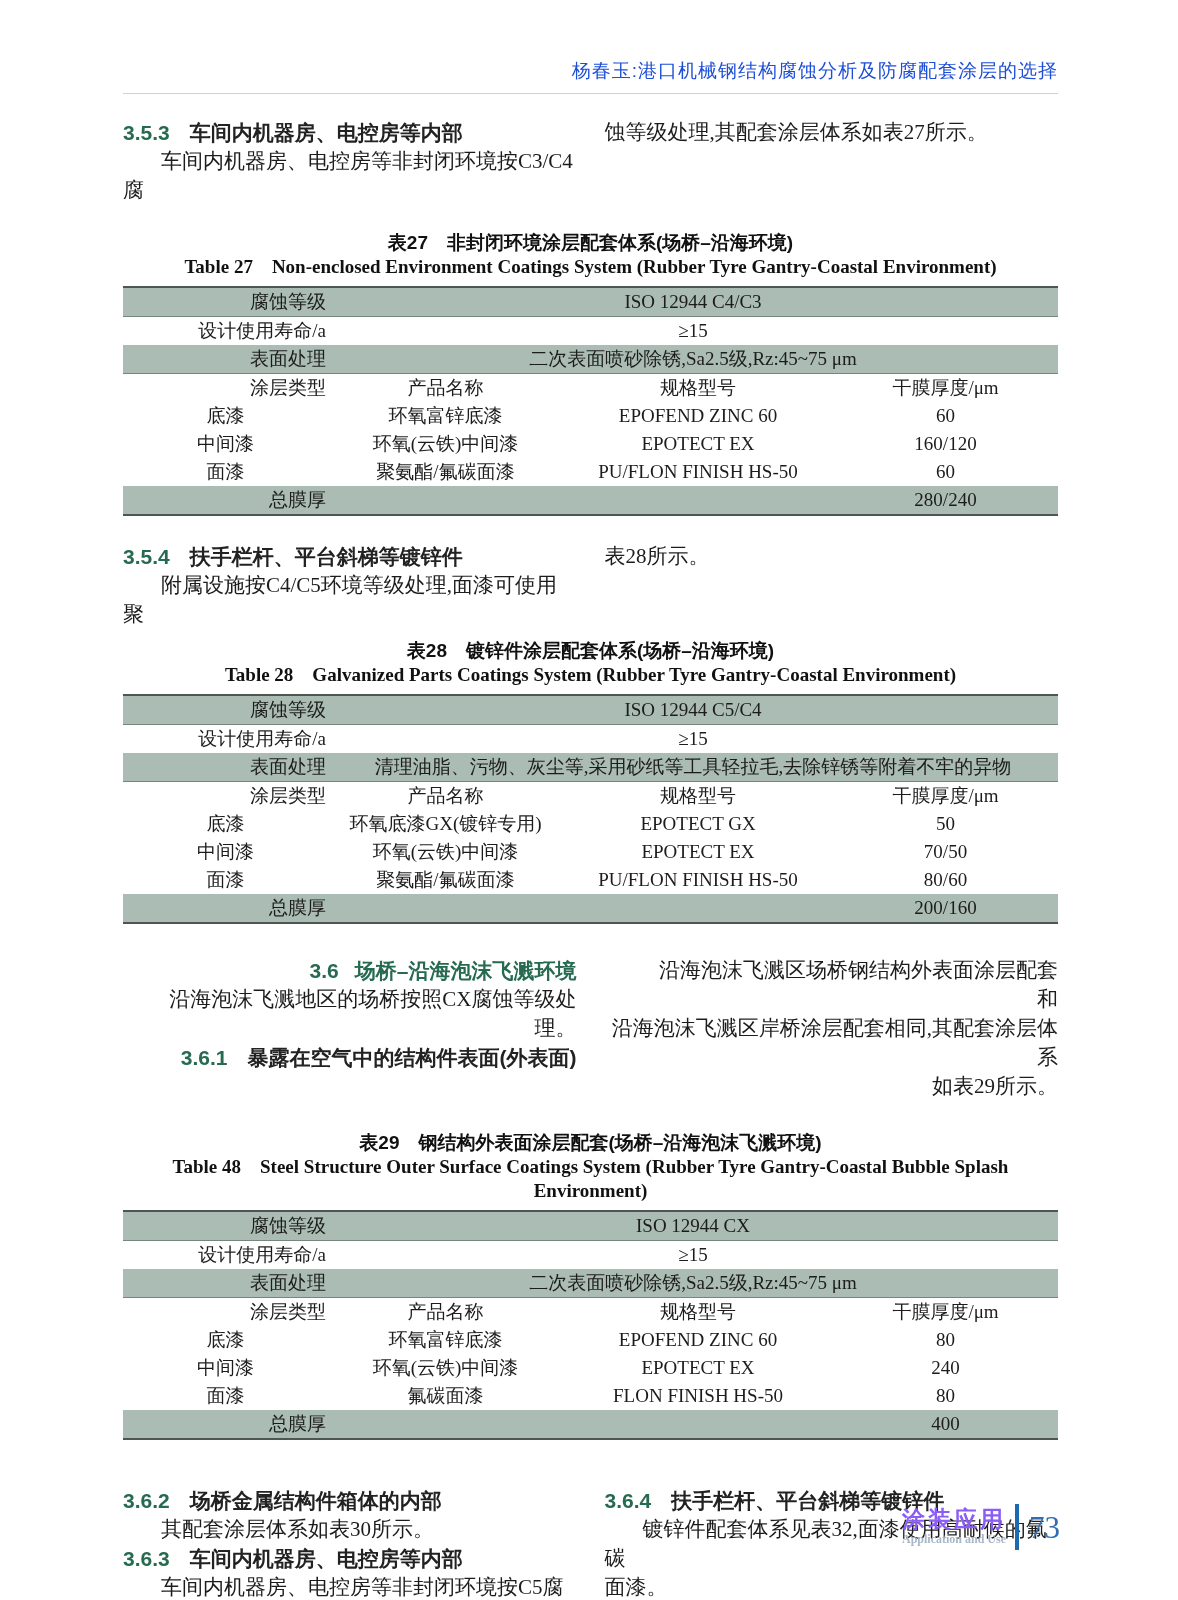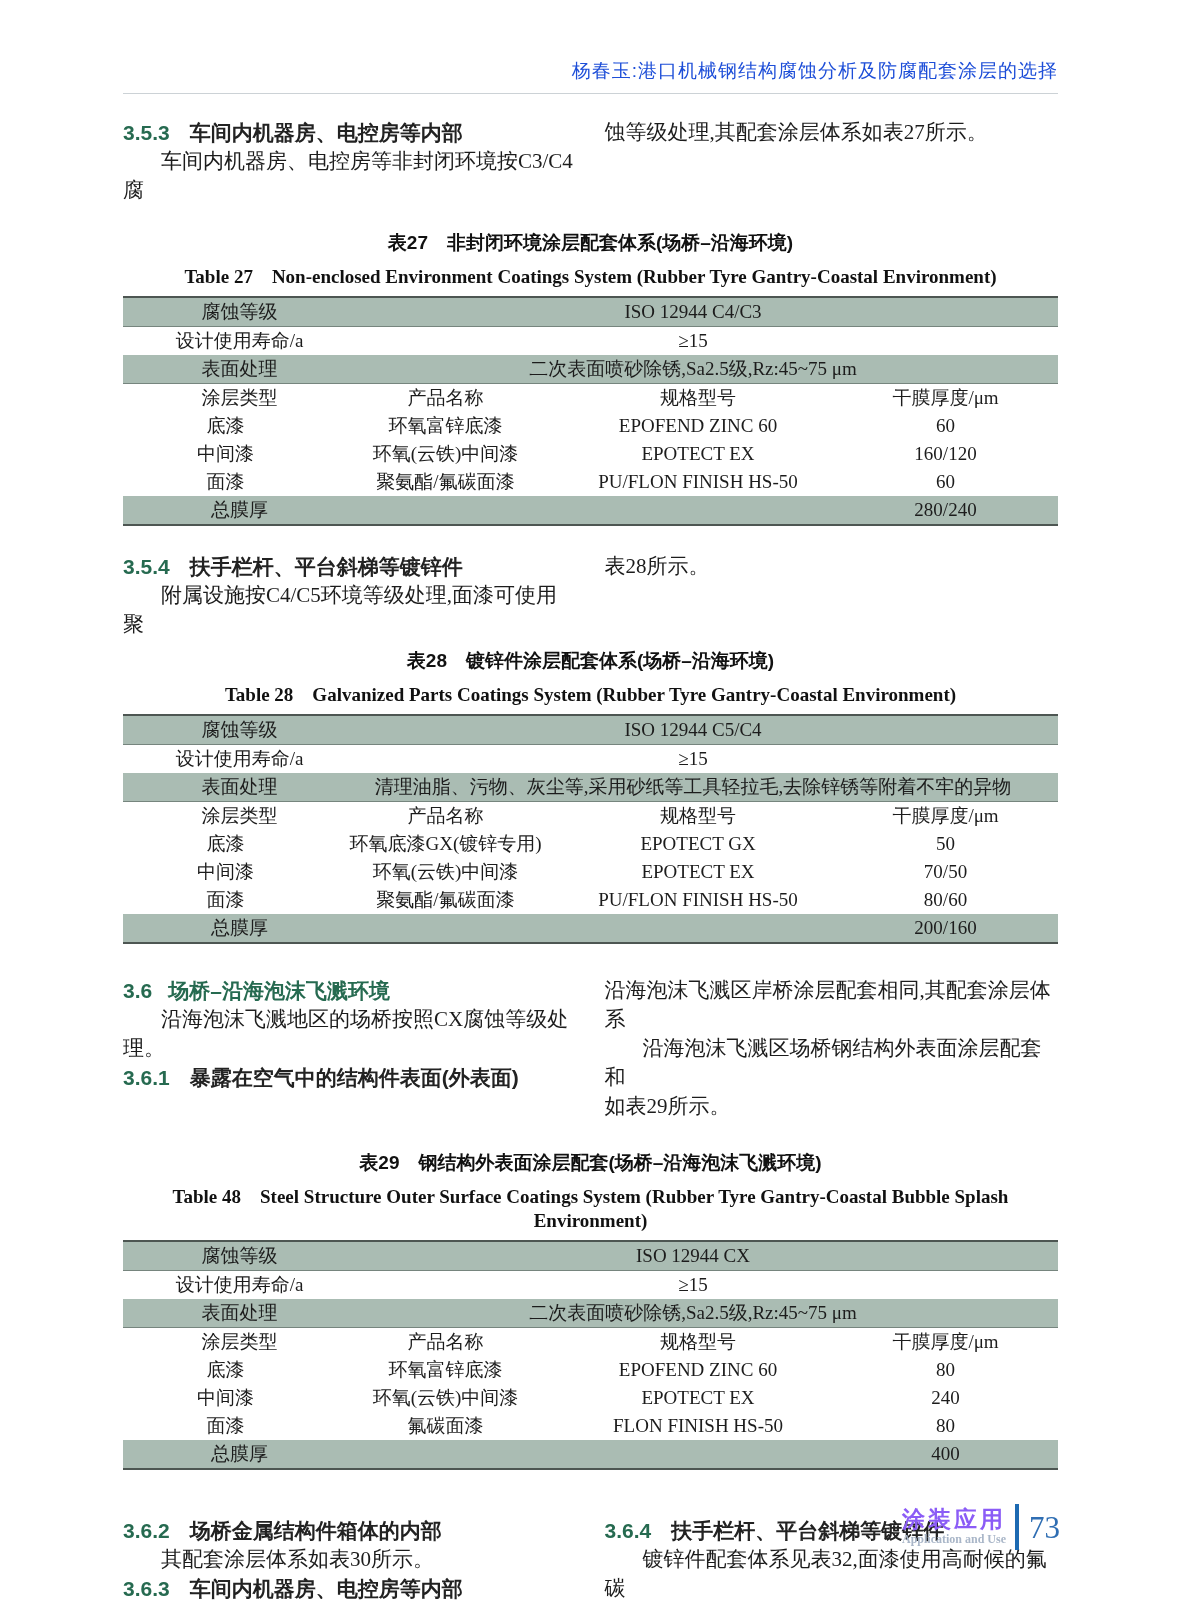--- a/index.html
+++ b/index.html
@@ -43,39 +43,39 @@
   .tbl-title-cn {
     text-align:center;
     font-family:"Liberation Sans","DejaVu Sans",sans-serif;
     font-weight:700; font-size:19px; line-height:24px;
     color:#111111;
   }
   .tbl-title-en {
     text-align:center;
     font-family:"Liberation Serif","DejaVu Serif",serif;
     font-weight:700; font-size:19px; line-height:24px;
-    margin-top:10px; color:#111111;
+    margin-top:0; color:#111111;
   }
   table.coat {
     width:100%;
     border-collapse:collapse;
     table-layout:fixed;
     margin-top:7px;
     border-top:2px solid #4d5652;
     border-bottom:2.5px solid #4d5652;
     font-size:19px;
   }
   table.coat td {
     height:28px;
     padding:0 2px;
     text-align:center;
     vertical-align:middle;
     overflow:hidden; white-space:nowrap;
   }
-  table.coat td.lbl { text-align:center; padding-left:30px; }
+  table.coat td.lbl { text-align:right; padding-left:30px; }
   tr.shade { background:#aabcb3; }
   tr.shade td { border-bottom:1.5px solid #76857e; }
   
   .footer {
     position:absolute; right:118px; bottom:50px;
     display:flex; align-items:center;
   }
   .f-txt { text-align:right; margin-right:9px; }
   .f-cn {
     font-family:"Liberation Serif","DejaVu Serif",serif;
@@ -87,21 +87,21 @@
     font-weight:700; font-size:12px; color:#a9b6c8; line-height:15px;
   }
   .f-bar { width:4px; height:46px; background:#1d6ab2; margin-right:10px; }
   .f-num {
     font-family:"Liberation Serif","DejaVu Serif",serif;
     font-size:31px; color:#2f6eb3; line-height:31px;
   }
   
   .mt24 { margin-top:24px; }  .mt26 { margin-top:26px; }
   .mt10 { margin-top:10px; }  .mt30 { margin-top:30px; }
-  .mt32 { margin-top:32px; }  .mt46 { margin-top:46px; }
+  .mt32 { margin-top:32px;text-align:right; }  .mt46 { margin-top:46px; }
 </style>
 </head>
 <body>
 
 <div class="page">
 
   <div class="running-title">杨春玉:港口机械钢结构腐蚀分析及防腐配套涂层的选择</div>
   <hr class="header-rule">
 
   <div class="twocol mt24">
@@ -246,22 +246,22 @@
     <div class="col">
       <div class="h3 green">
         <span class="num">3.6</span><span>场桥–沿海泡沫飞溅环境</span>
       </div>
       <div class="bodyline indent">沿海泡沫飞溅地区的场桥按照CX腐蚀等级处理。</div>
       <div class="h3">
         <span class="num">3.6.1</span><span>暴露在空气中的结构件表面(外表面)</span>
       </div>
     </div>
     <div class="col">
+      <div class="bodyline indent">沿海泡沫飞溅区场桥钢结构外表面涂层配套和</div>
       <div class="bodyline">沿海泡沫飞溅区岸桥涂层配套相同,其配套涂层体系</div>
-      <div class="bodyline indent">沿海泡沫飞溅区场桥钢结构外表面涂层配套和</div>
       <div class="bodyline">如表29所示。</div>
     </div>
   </div>
 
   <div class="mt30">
     <div class="tbl-title-cn">表29　钢结构外表面涂层配套(场桥–沿海泡沫飞溅环境)</div>
     <div class="tbl-title-en">Table 48　Steel Structure Outer Surface Coatings System (Rubber Tyre Gantry-Coastal Bubble Splash Environment)</div>
     <table class="coat">
       <colgroup>
           <col style="width:205px">

